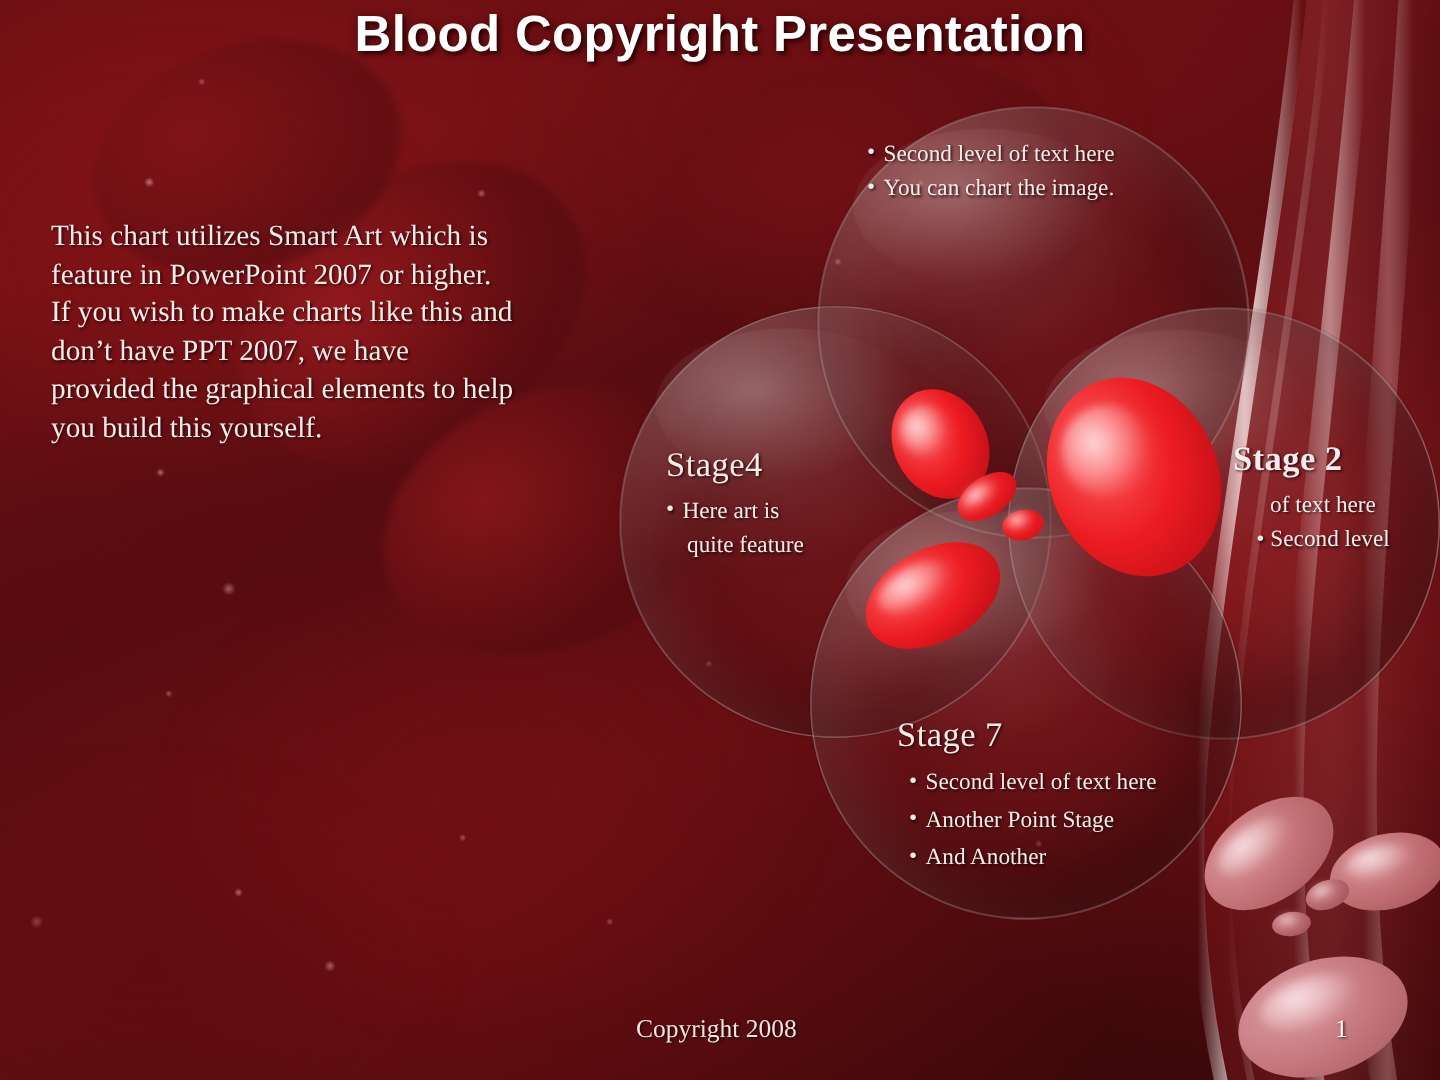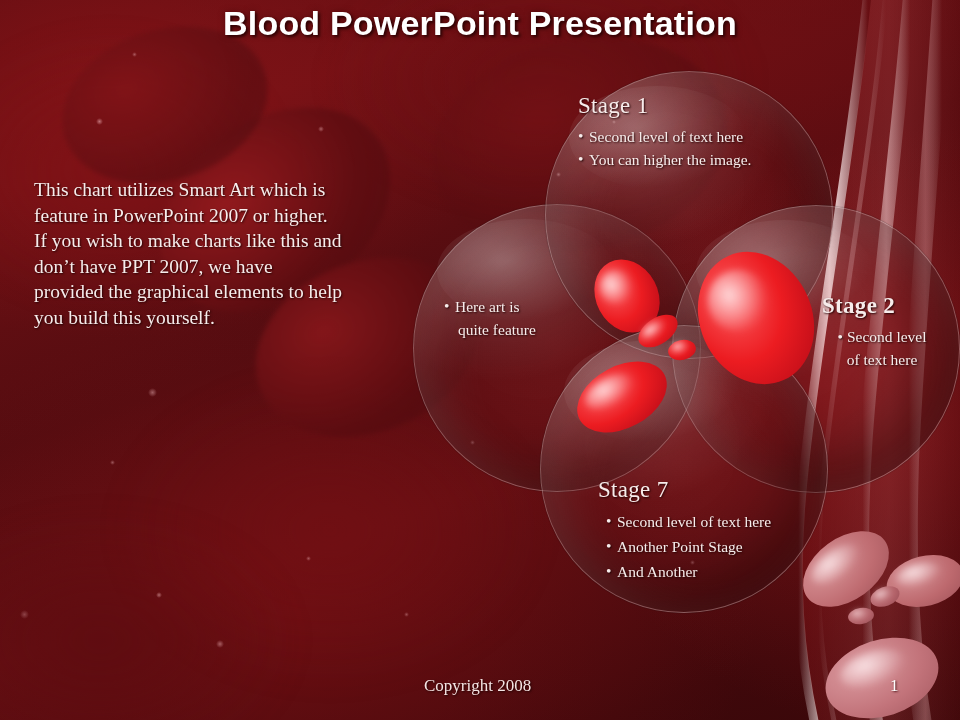--- a/index.html
+++ b/index.html
@@ -62,21 +62,20 @@
   #title{
     position:absolute;left:0;top:4px;width:960px;text-align:center;
     font-family:"Liberation Sans", sans-serif;
     font-weight:bold;font-size:34px;letter-spacing:.2px;color:#fff;
     text-shadow:2px 2px 3px rgba(35,0,2,.85), 0 0 6px rgba(60,0,4,.5);
   }
   #bodytext{
     position:absolute;left:34px;top:145px;width:310px;
     font-size:19.5px;line-height:25.5px;color:#f6eceb;
     text-shadow:1px 1px 2px rgba(30,0,2,.85);
-    margin-top:32px;
   }
   .stagebox{position:absolute;color:#f7eceb;text-shadow:1px 1px 2px rgba(30,0,2,.9);}
   .stage-title{font-size:23px;line-height:27px;margin-bottom:7px;letter-spacing:.3px;}
   .blist{list-style:none;margin:0;padding:0;font-size:15.5px;line-height:21px;}
   .blist li{position:relative;padding-left:11px;margin-bottom:2px;}
   .blist li .bdot{position:absolute;left:0;top:-1px;}
   .ctr{text-align:center;}
   .ctr .blist li{padding-left:0;}
   .ctr .blist li .bdot{position:static;margin-right:4px;}
 
@@ -154,50 +153,50 @@
   <div class="venn" style="left:545px;top:71px;width:286px;height:286px;"></div>
   <div class="venn" style="left:672px;top:205px;width:286px;height:286px;"></div>
   <div class="venn" style="left:540px;top:325px;width:286px;height:286px;"></div>
 
   <div class="rbc" style="left:700px;top:250px;width:112px;height:136px;transform:rotate(-24deg);background:radial-gradient(ellipse at 36% 30%,#fb5a5d,#ec1c21 48%,#c9101a 78%,#a50c14 100%);"></div>
   <div class="rbc" style="left:596px;top:258px;width:62px;height:76px;transform:rotate(-28deg);background:radial-gradient(ellipse at 36% 30%,#fb5a5d,#ec1c21 48%,#c9101a 78%,#a50c14 100%);"></div>
   <div class="rbc" style="left:636px;top:318px;width:44px;height:26px;transform:rotate(-34deg);background:radial-gradient(ellipse at 36% 30%,#fa585c,#e81a20 50%,#bf0f17 100%);"></div>
   <div class="rbc" style="left:668px;top:340px;width:28px;height:20px;transform:rotate(-12deg);background:radial-gradient(ellipse at 36% 30%,#fa585c,#e81a20 52%,#bf0f17 100%);"></div>
   <div class="rbc" style="left:574px;top:366px;width:96px;height:62px;transform:rotate(-28deg);background:radial-gradient(ellipse at 36% 30%,#fb5a5d,#ec1c21 48%,#c9101a 78%,#a50c14 100%);"></div>
 
-  <div id="title">Blood PowerPoint Presentation</div>
+  <div id="title">Blood Copyright Presentation</div>
 
   <div id="bodytext">This chart utilizes Smart Art which is feature in PowerPoint 2007 or higher.  If you wish to make charts like this and don’t have PPT 2007, we have provided the graphical elements to help you build this yourself.</div>
 
   <div class="stagebox" style="left:578px;top:92px;width:255px;">
-    <div class="stage-title">Stage 1</div>
     <ul class="blist">
       <li><span class="bdot">•</span><span>Second level of text here</span></li>
-      <li><span class="bdot">•</span><span>You can higher the image.</span></li>
+      <li><span class="bdot">•</span><span>You can chart the image.</span></li>
     </ul>
   </div>
 
   <div class="stagebox ctr" style="left:812px;top:292px;width:140px;">
     <div class="stage-title" style="text-align:left;padding-left:10px;font-weight:bold;">Stage 2</div>
     <ul class="blist">
+      <li><span>of text here</span></li>
       <li><span class="bdot">•</span><span>Second level</span></li>
-      <li><span>of text here</span></li>
     </ul>
   </div>
 
   <div class="stagebox" style="left:598px;top:476px;width:240px;">
     <div class="stage-title">Stage 7</div>
     <ul class="blist" style="padding-left:8px;line-height:23px;">
       <li><span class="bdot">•</span><span>Second level of text here</span></li>
       <li><span class="bdot">•</span><span>Another Point Stage</span></li>
       <li><span class="bdot">•</span><span>And Another</span></li>
     </ul>
   </div>
 
   <div class="stagebox" style="left:444px;top:296px;width:175px;">
+    <div class="stage-title">Stage4</div>
     <ul class="blist">
       <li><span class="bdot">•</span><span>Here art is</span></li>
       <li style="padding-left:14px;"><span>quite feature</span></li>
     </ul>
   </div>
 
   <div id="copyright">Copyright 2008</div>
   <div id="pagenum">1</div>
 
 </div>

